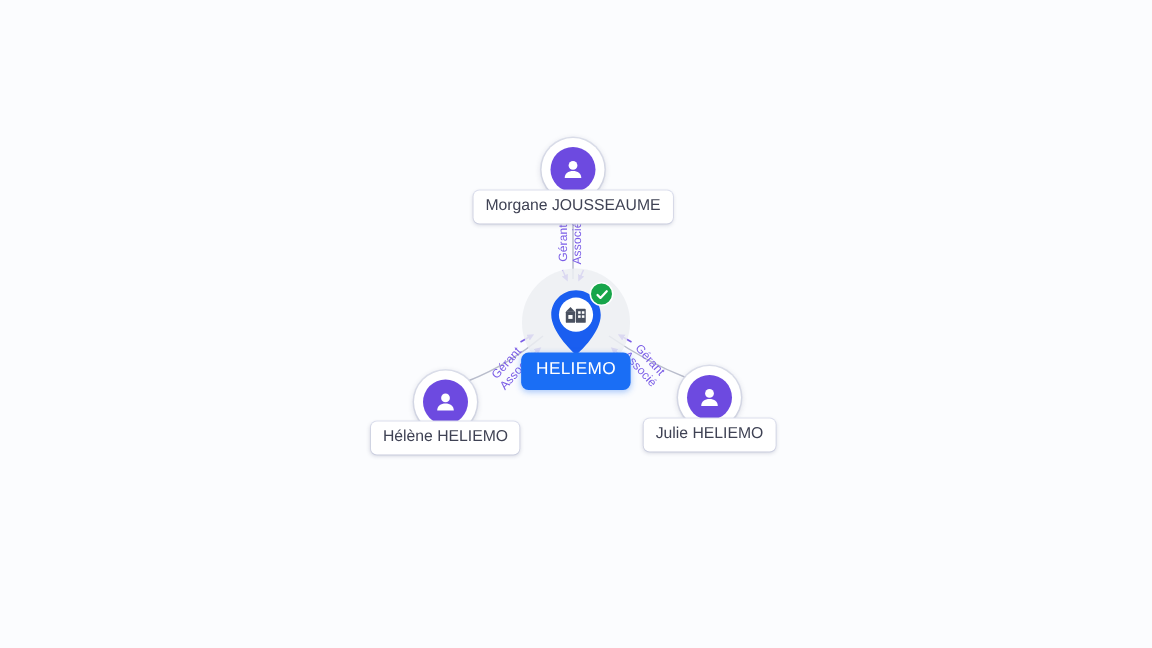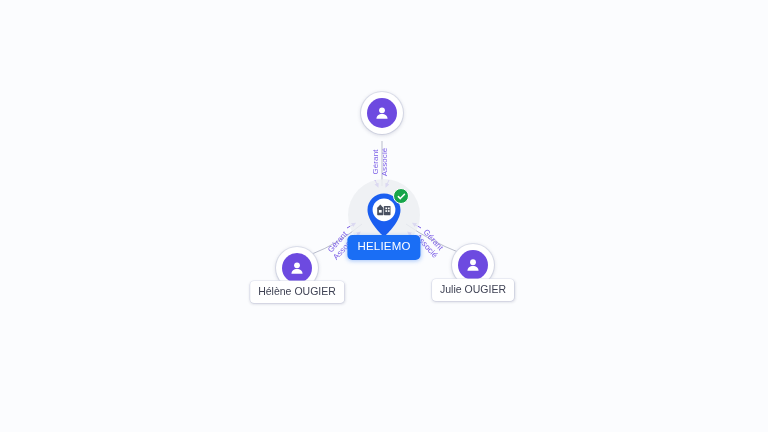--- a/index.html
+++ b/index.html
@@ -184,47 +184,50 @@
   <div class="person-node" style="left:382px; top:113px;">
     <div class="avatar-ring">
       <div class="avatar-disc">
         <svg width="18" height="18" viewBox="0 0 24 24" fill="#ffffff">
           <circle cx="12" cy="8.4" r="3.9"></circle>
           <path d="M4.6 19.6c0-4.1 3.3-6.3 7.4-6.3s7.4 2.2 7.4 6.3z"></path>
         </svg>
       </div>
     </div>
   </div>
+  <div class="name-pill" style="left:382px; top:127px;">
+    <span>Morgane JOUSSEAUME</span>
+  </div>
 
   <div class="person-node" style="left:297px; top:268px;">
     <div class="avatar-ring">
       <div class="avatar-disc">
         <svg width="18" height="18" viewBox="0 0 24 24" fill="#ffffff">
           <circle cx="12" cy="8.4" r="3.9"></circle>
           <path d="M4.6 19.6c0-4.1 3.3-6.3 7.4-6.3s7.4 2.2 7.4 6.3z"></path>
         </svg>
       </div>
     </div>
   </div>
   <div class="name-pill" style="left:297px; top:281px;">
-    <span>Hélène OUGIER</span>
+    <span>Hélène HELIEMO</span>
   </div>
 
   <div class="person-node" style="left:473px; top:265px;">
     <div class="avatar-ring">
       <div class="avatar-disc">
         <svg width="18" height="18" viewBox="0 0 24 24" fill="#ffffff">
           <circle cx="12" cy="8.4" r="3.9"></circle>
           <path d="M4.6 19.6c0-4.1 3.3-6.3 7.4-6.3s7.4 2.2 7.4 6.3z"></path>
         </svg>
       </div>
     </div>
   </div>
   <div class="name-pill" style="left:473px; top:279px;">
-    <span>Julie OUGIER</span>
+    <span>Julie HELIEMO</span>
   </div>
 
   <div class="company-node" style="left:384px; top:215px;">
     <div class="company-halo"></div>
     <div class="pin-wrap">
       <svg width="48" height="56" viewBox="0 0 48 56">
         <path d="M24 4.5c-9.1 0-16.5 7.3-16.5 16.4 0 11.1 13.4 23.9 15.5 25.8
                  a1.5 1.5 0 0 0 2 0C27.1 45.2 40.5 32.4 40.5 21
                  C40.5 11.8 33.1 4.5 24 4.5z" fill="#1a5ef0"></path>
         <circle cx="24" cy="20.8" r="11.4" fill="#ffffff"></circle>

